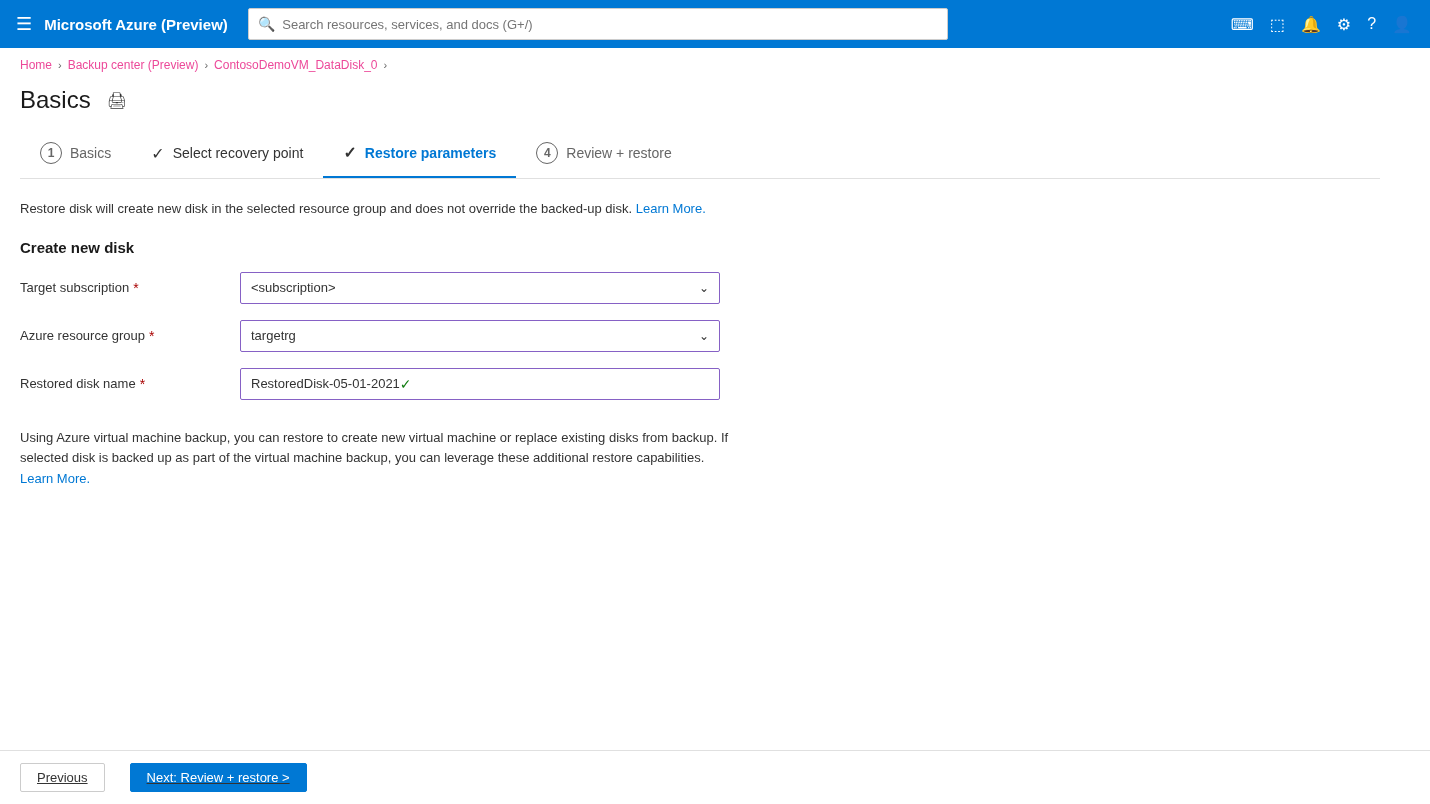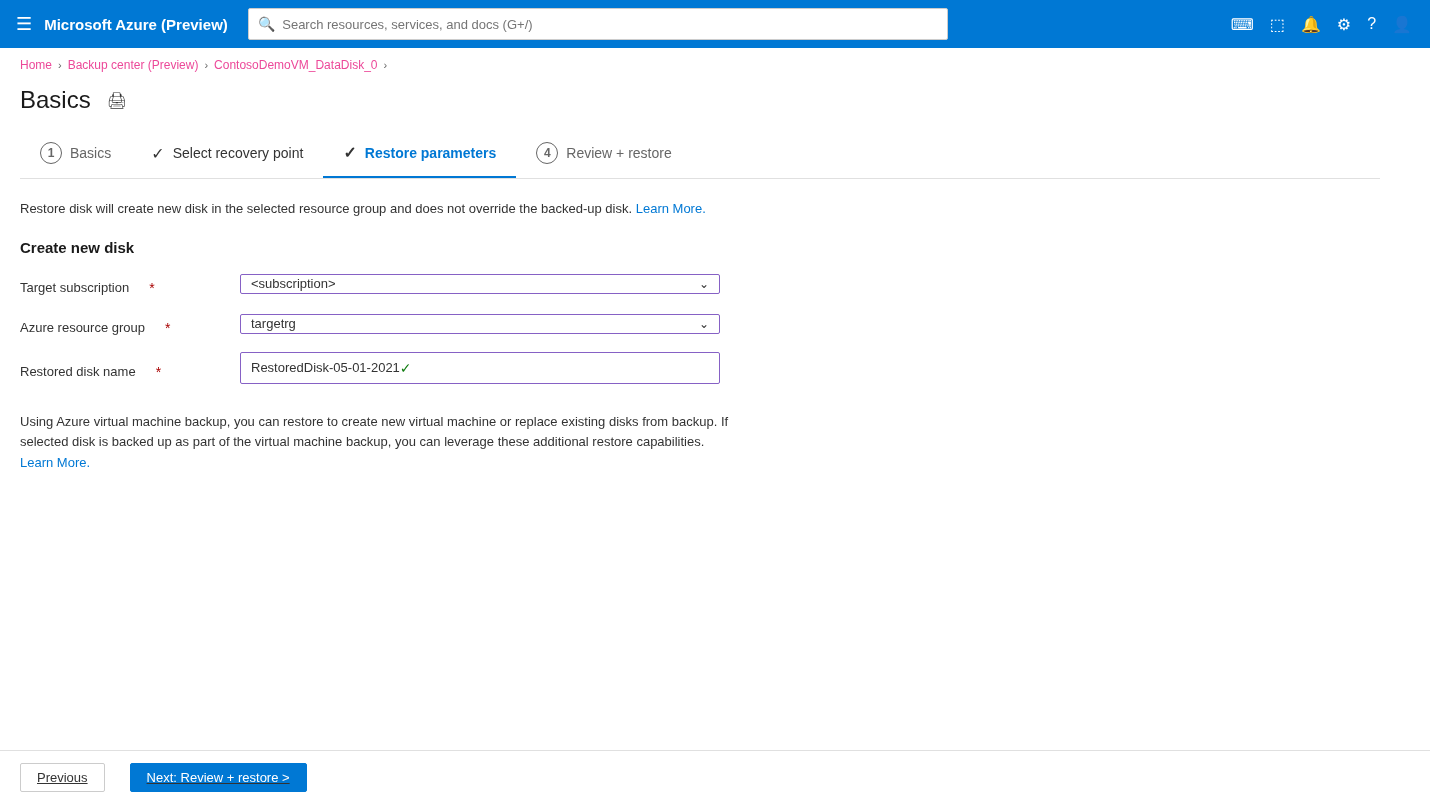--- a/index.html
+++ b/index.html
@@ -166,30 +166,29 @@
       display: flex;
       align-items: center;
       margin-bottom: 16px;
     }
     .form-label {
       width: 220px;
       font-size: 13px;
       color: #333;
       display: flex;
       align-items: center;
-      gap: 20px;
-      margin-top: 8px;
+      gap: 4px;
     }
     .required-star { color: #a80000; font-size: 14px; }
     .form-control-wrapper {
       width: 480px;
     }
     .dropdown-control {
       width: 100%;
-      height: 20px;
+      height: 32px;
       border: 1px solid #8661c5;
       border-radius: 2px;
       background: #fff;
       display: flex;
       align-items: center;
       justify-content: space-between;
       padding: 0 10px;
       cursor: pointer;
       font-size: 13px;
       color: #333;

